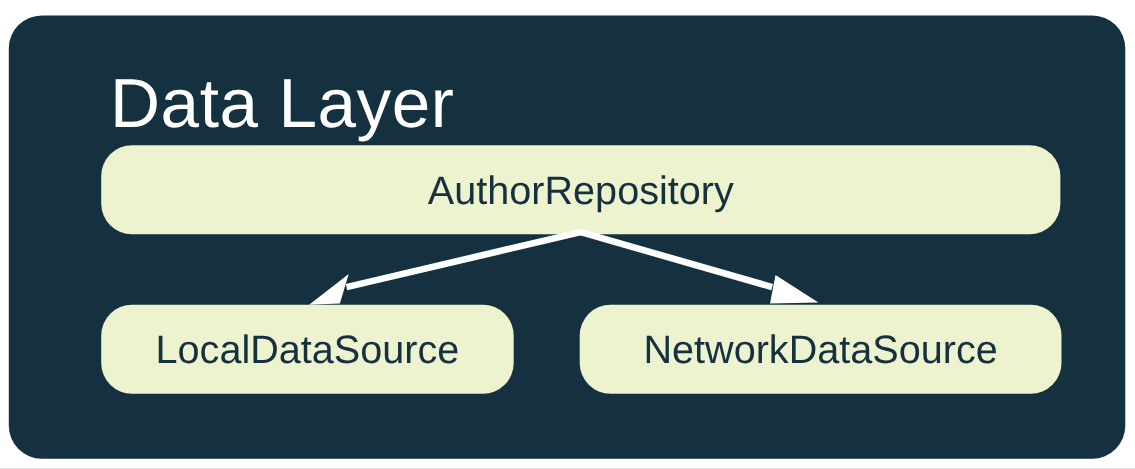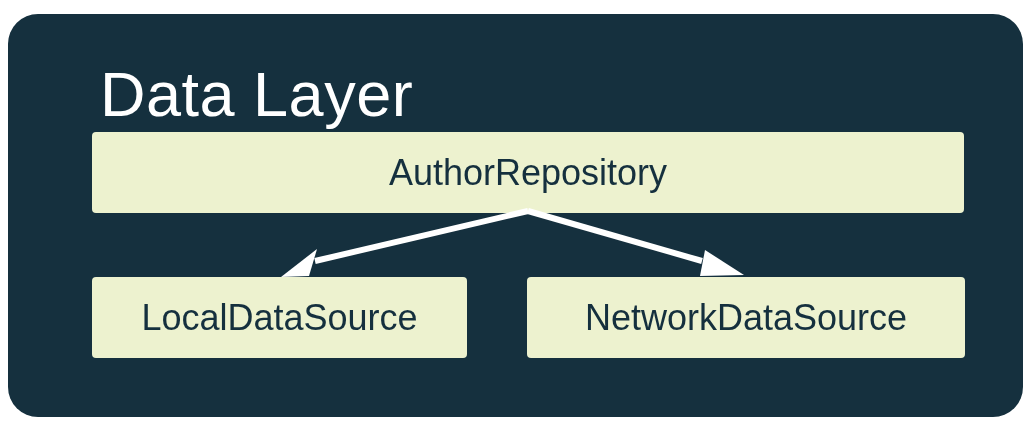--- a/index.html
+++ b/index.html
@@ -38,21 +38,21 @@
     top: 44px;
     font-size: 63px;
     font-weight: 400;
     letter-spacing: 0.5px;
     color: var(--title-text);
     white-space: nowrap;
   }
   .node {
     position: absolute;
     background: var(--node-bg);
-    border-radius: 4px;
+    border-radius: 28px;
     display: flex;
     align-items: center;
     justify-content: center;
     font-size: 36px;
     color: var(--node-text);
     white-space: nowrap;
   }
   .node-author-repository {
     left: 92px;
     top: 132px;

